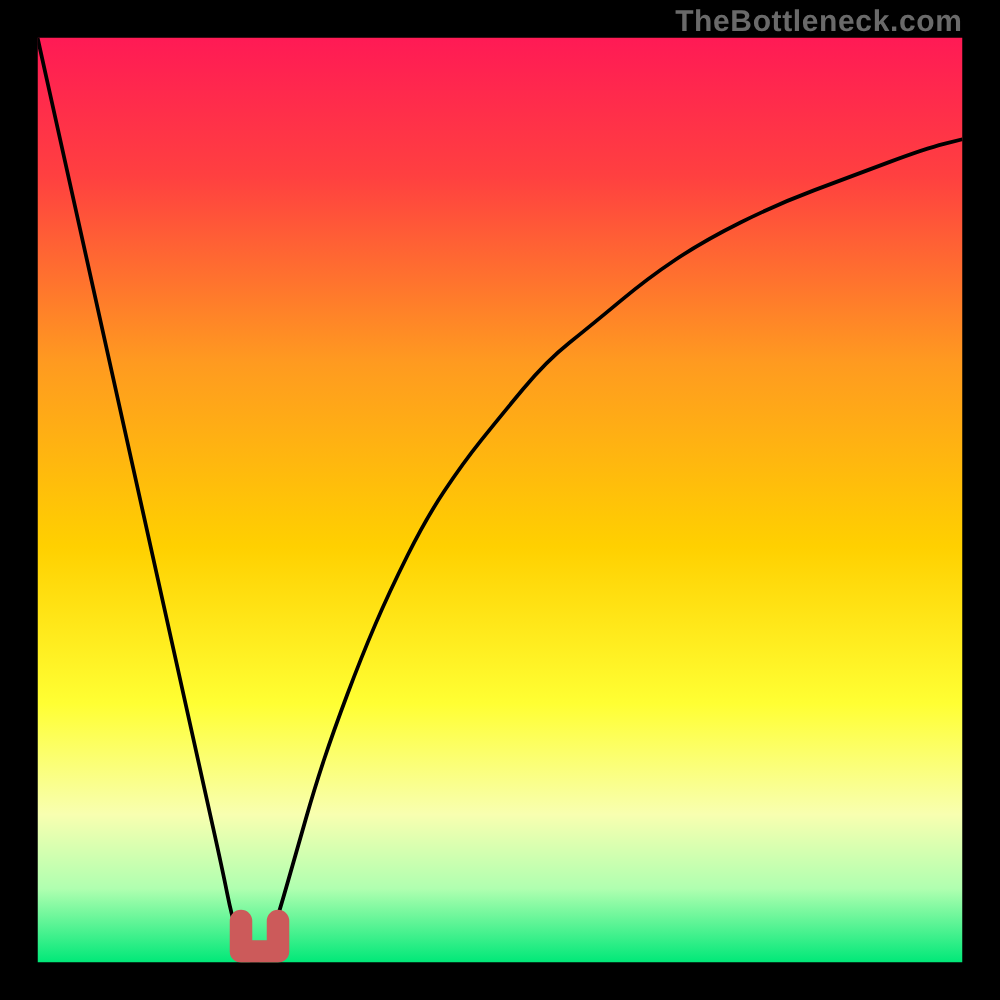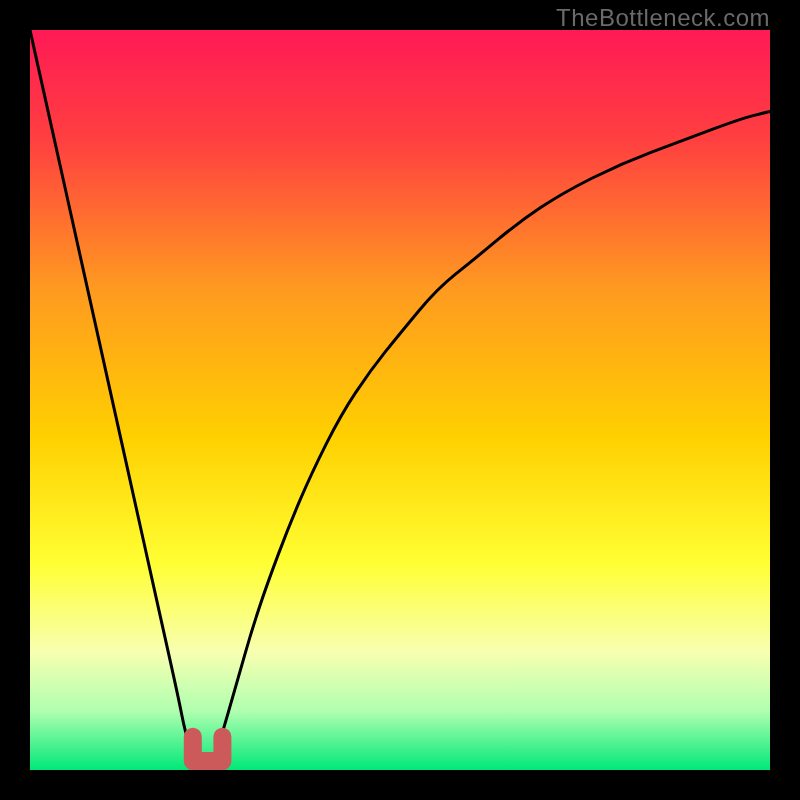--- a/index.html
+++ b/index.html
@@ -22,21 +22,21 @@
     top: 30px;
     width: 740px;
     height: 740px;
   }
   .watermark {
     position: absolute;
     top: 4px;
     right: 30px;
     font-family: Arial, Helvetica, sans-serif;
     font-size: 24px;
-    font-weight: normal;
+    font-weight: bold;
     color: #6a6a6a;
     letter-spacing: 0.5px;
   }
   svg {
     display: block;
   }
 </style>
 </head>
 <body>
 

